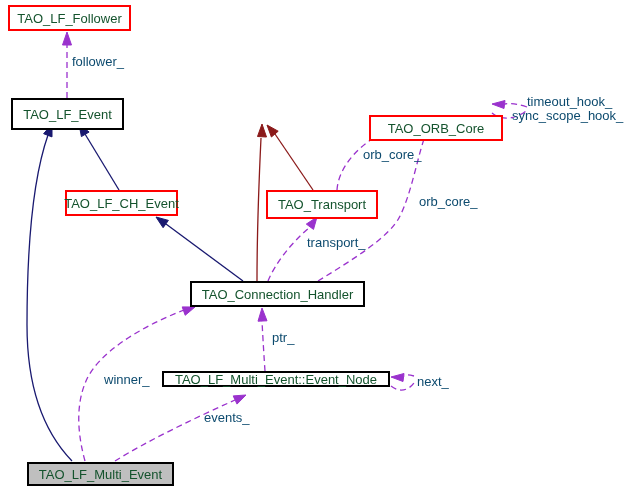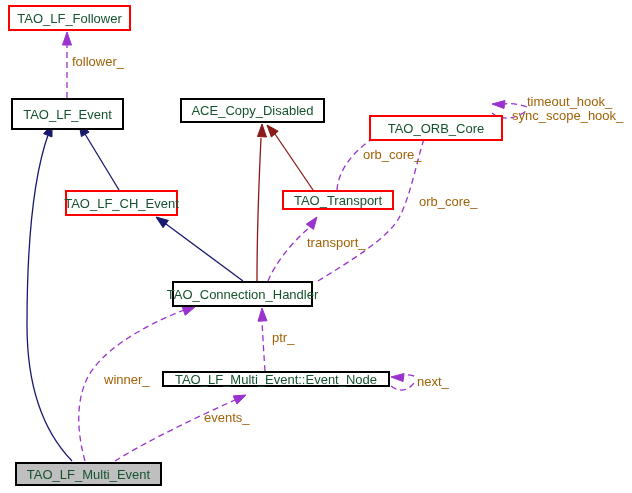--- a/index.html
+++ b/index.html
@@ -16,21 +16,21 @@
   .use path{stroke:#9a32cd;stroke-dasharray:6,4;}
   .use polygon{fill:#9a32cd;stroke:#9a32cd;}
   .node{
     position:absolute;box-sizing:border-box;background:#ffffff;
     border:2px solid #000000;display:flex;align-items:center;justify-content:center;
     font-size:13px;color:#14532d;white-space:nowrap;cursor:pointer;
   }
   .node.hl{border-color:#ff0000;}
   .node.current{background:#bfbfbf;}
   .elabel{
-    position:absolute;font-size:13px;color:#a16207;white-space:nowrap;line-height:14px;text-align:right;
+    position:absolute;font-size:13px;color:#0c4a6e;white-space:nowrap;line-height:14px;text-align:right;
   }
 </style>
 </head>
 <body>
 
 <div id="stage">
 
   <svg id="edges" viewBox="0 0 632 493" width="632" height="493" xmlns="http://www.w3.org/2000/svg">
 
     <g class="edge inh">
@@ -94,39 +94,36 @@
       <polygon points="246,395 237,404.1 233.2,395.9"></polygon>
     </g>
   </svg>
 
   <div class="node hl" style="left:8px;top:5px;width:123px;height:26px">
     <span>TAO_LF_Follower</span>
   </div>
   <div class="node" style="left:11px;top:98px;width:113px;height:32px">
     <span>TAO_LF_Event</span>
   </div>
-  <div class="node" style="left:180px;top:98px;width:145px;height:25px">
-    <span>ACE_Copy_Disabled</span>
-  </div>
   <div class="node hl" style="left:369px;top:115px;width:134px;height:26px">
     <span>TAO_ORB_Core</span>
   </div>
   <div class="node hl" style="left:65px;top:190px;width:113px;height:26px">
     <span>TAO_LF_CH_Event</span>
   </div>
-  <div class="node hl" style="left:282px;top:190px;width:112px;height:20px">
+  <div class="node hl" style="left:266px;top:190px;width:112px;height:29px">
     <span>TAO_Transport</span>
   </div>
-  <div class="node" style="left:172px;top:281px;width:141px;height:26px">
+  <div class="node" style="left:190px;top:281px;width:175px;height:26px">
     <span>TAO_Connection_Handler</span>
   </div>
   <div class="node" style="left:162px;top:371px;width:228px;height:16px">
     <span>TAO_LF_Multi_Event::Event_Node</span>
   </div>
-  <div class="node current" style="left:15px;top:462px;width:147px;height:24px">
+  <div class="node current" style="left:27px;top:462px;width:147px;height:24px">
     <span>TAO_LF_Multi_Event</span>
   </div>
 
   <span class="elabel" style="left:72px;top:55px">follower_</span>
   <span class="elabel" style="left:527px;top:95px">timeout_hook_</span>
   <span class="elabel" style="left:512px;top:109px">sync_scope_hook_</span>
   <span class="elabel" style="left:363px;top:148px">orb_core_</span>
   <span class="elabel" style="left:419px;top:195px">orb_core_</span>
   <span class="elabel" style="left:307px;top:236px">transport_</span>
   <span class="elabel" style="left:272px;top:331px">ptr_</span>

